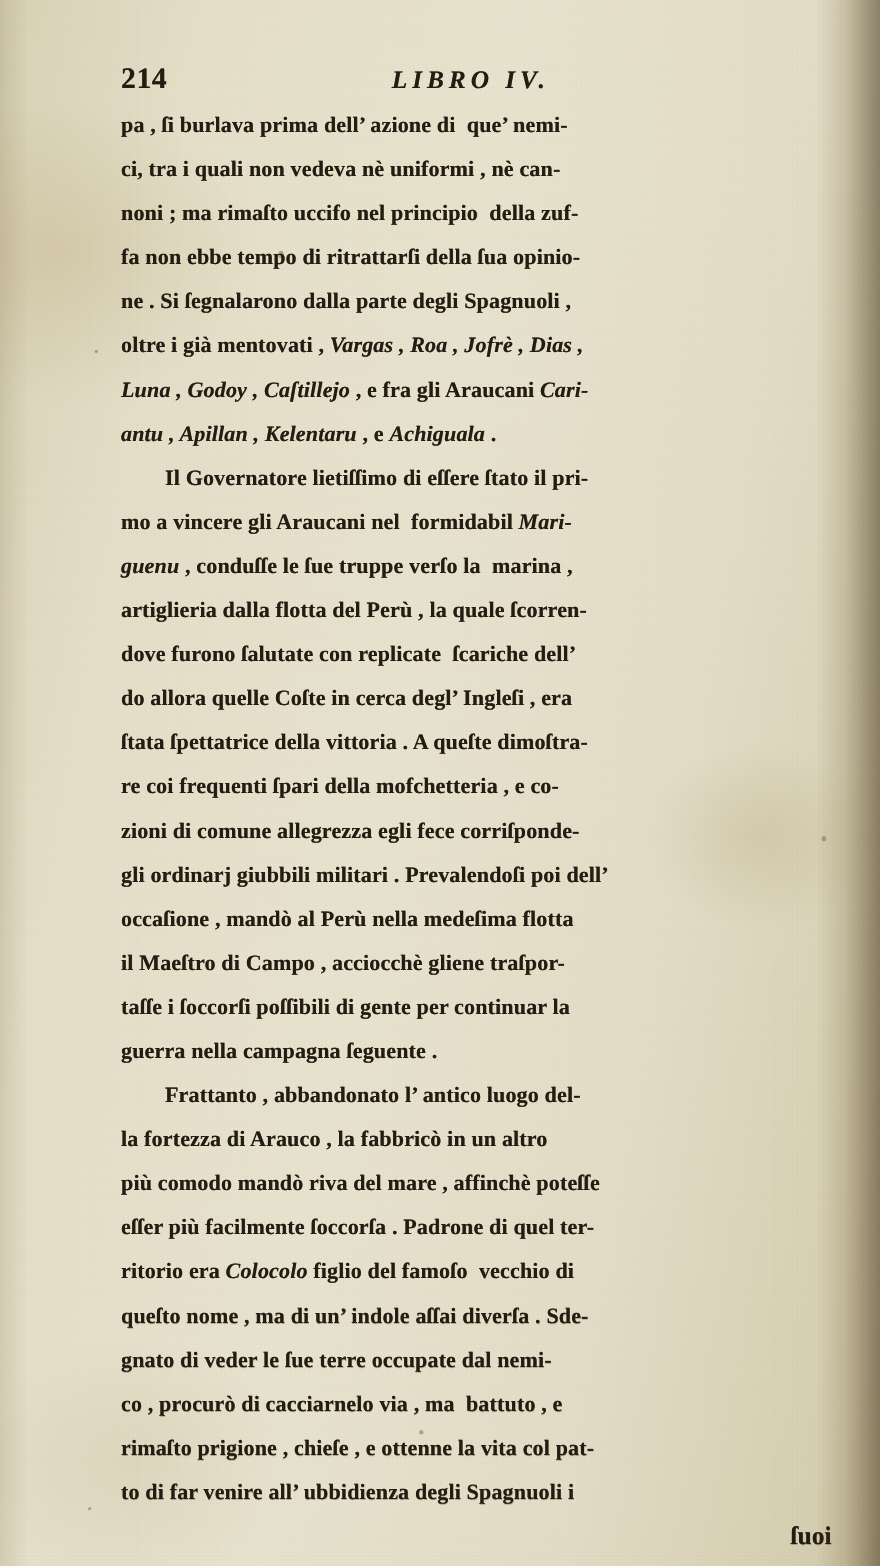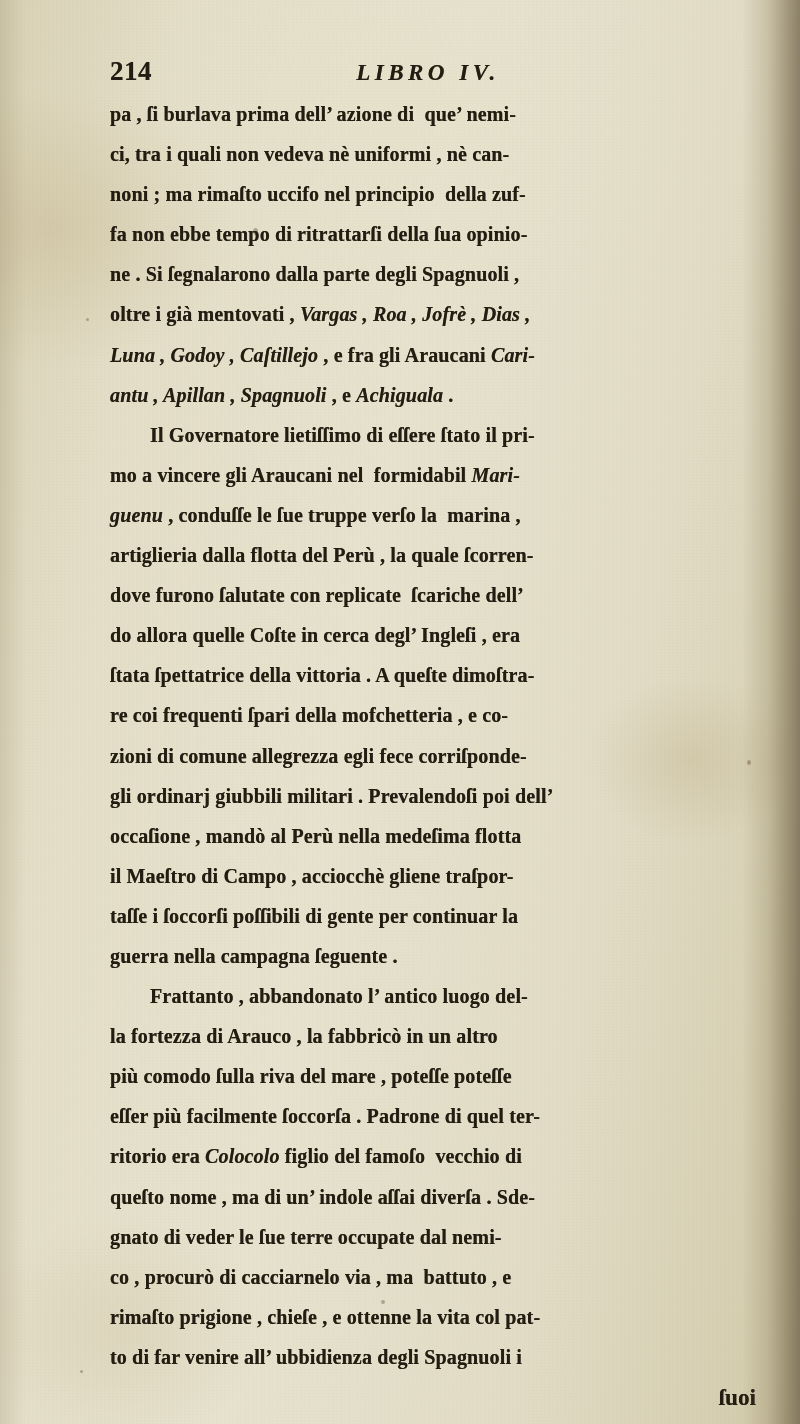--- a/index.html
+++ b/index.html
@@ -89,38 +89,38 @@
     </div>
 
     <div id="lines">
         <div class="tline"><span>pa , ſi burlava prima dell’ azione di  que’ nemi-</span></div>
         <div class="tline"><span>ci, tra i quali non vedeva nè uniformi , nè can-</span></div>
         <div class="tline"><span>noni ; ma rimaſto uccifo nel principio  della zuf-</span></div>
         <div class="tline"><span>fa non ebbe tempo di ritrattarſi della ſua opinio-</span></div>
         <div class="tline"><span>ne . Si ſegnalarono dalla parte degli Spagnuoli ,</span></div>
         <div class="tline"><span>oltre i già mentovati , </span><i>Vargas , Roa , Jofrè , Dias ,</i></div>
         <div class="tline"><i>Luna , Godoy , Caſtillejo</i><span> , e fra gli Araucani </span><i>Cari-</i></div>
-        <div class="tline"><i>antu , Apillan , Spagnuoli</i><span> , e </span><i>Achiguala</i><span> .</span></div>
+        <div class="tline"><i>antu , Apillan , Kelentaru</i><span> , e </span><i>Achiguala</i><span> .</span></div>
         <div class="tline" style="text-indent: 40px;"><span>Il Governatore lietiſſimo di eſſere ſtato il pri-</span></div>
         <div class="tline"><span>mo a vincere gli Araucani nel  formidabil </span><i>Mari-</i></div>
         <div class="tline"><i>guenu</i><span> , conduſſe le ſue truppe verſo la  marina ,</span></div>
         <div class="tline"><span>artiglieria dalla flotta del Perù , la quale ſcorren-</span></div>
         <div class="tline"><span>dove furono ſalutate con replicate  ſcariche dell’</span></div>
         <div class="tline"><span>do allora quelle Coſte in cerca degl’ Ingleſi , era</span></div>
         <div class="tline"><span>ſtata ſpettatrice della vittoria . A queſte dimoſtra-</span></div>
         <div class="tline"><span>re coi frequenti ſpari della mofchetteria , e co-</span></div>
         <div class="tline"><span>zioni di comune allegrezza egli fece corriſponde-</span></div>
         <div class="tline"><span>gli ordinarj giubbili militari . Prevalendoſi poi dell’</span></div>
         <div class="tline"><span>occaſione , mandò al Perù nella medeſima flotta</span></div>
         <div class="tline"><span>il Maeſtro di Campo , acciocchè gliene traſpor-</span></div>
         <div class="tline"><span>taſſe i ſoccorſi poſſibili di gente per continuar la</span></div>
         <div class="tline"><span>guerra nella campagna ſeguente .</span></div>
         <div class="tline" style="text-indent: 40px;"><span>Frattanto , abbandonato l’ antico luogo del-</span></div>
         <div class="tline"><span>la fortezza di Arauco , la fabbricò in un altro</span></div>
-        <div class="tline"><span>più comodo ſulla riva del mare , poteſſe poteſſe</span></div>
+        <div class="tline"><span>più comodo mandò riva del mare , affinchè poteſſe</span></div>
         <div class="tline"><span>eſſer più facilmente ſoccorſa . Padrone di quel ter-</span></div>
         <div class="tline"><span>ritorio era </span><i>Colocolo</i><span> figlio del famoſo  vecchio di</span></div>
         <div class="tline"><span>queſto nome , ma di un’ indole aſſai diverſa . Sde-</span></div>
         <div class="tline"><span>gnato di veder le ſue terre occupate dal nemi-</span></div>
         <div class="tline"><span>co , procurò di cacciarnelo via , ma  battuto , e</span></div>
         <div class="tline"><span>rimaſto prigione , chieſe , e ottenne la vita col pat-</span></div>
         <div class="tline"><span>to di far venire all’ ubbidienza degli Spagnuoli i</span></div>
       </div>
 
     <div class="catch">ſuoi</div>

